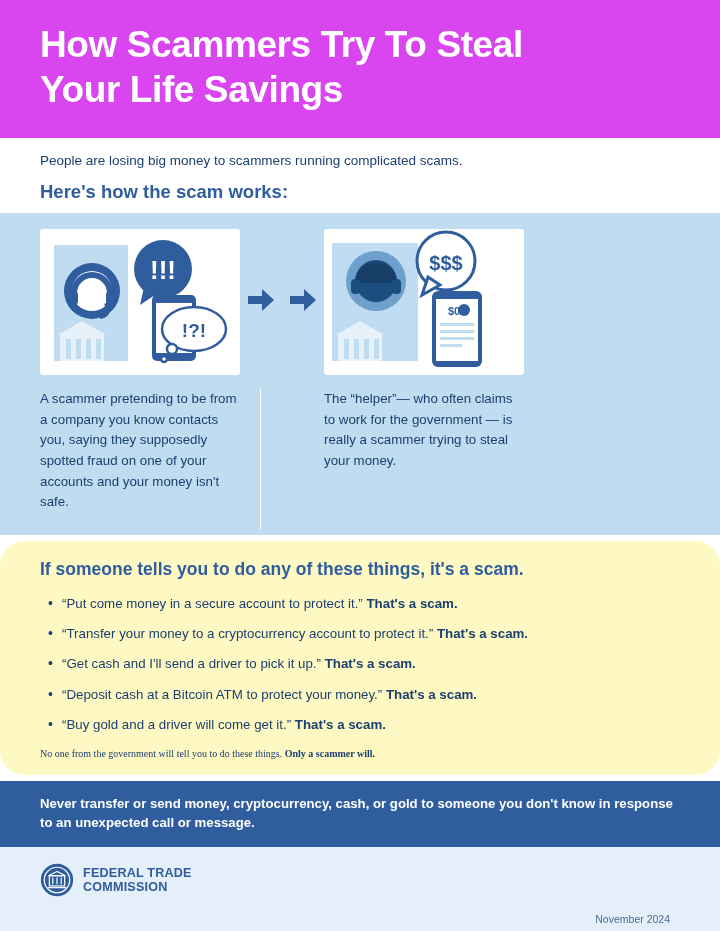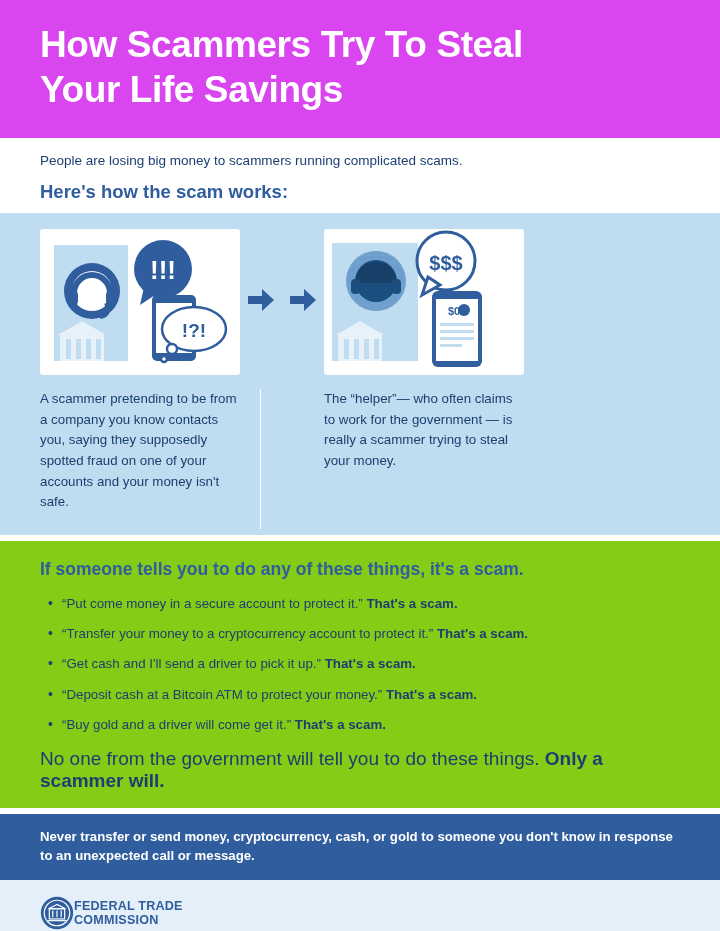--- a/index.html
+++ b/index.html
@@ -84,22 +84,23 @@
     position: absolute;
     top: 160px;
     right: -21px;
     width: 1px;
     height: 140px;
     background: #ffffff;
   }
 
   
   .list-section {
-    background: #84cc16;
+    background: #fef9c3;
     padding: 18px 40px 16px 40px;
+    border-radius: 25px;
   }
   .list-section h2 {
     margin: 0 0 14px 0;
     font-size: 17.5px;
     color: #2f5d9e;
     font-weight: bold;
   }
   ul.scam-list {
     margin: 0 0 0 0;
     padding: 0 0 0 22px;
@@ -116,22 +117,23 @@
     content: "•";
     position: absolute;
     left: -14px;
     top: -1px;
     color: #1b3f70;
     font-size: 14px;
   }
   ul.scam-list li b { font-weight: bold; }
   .closing {
     margin: 14px 0 0 0;
-    font-size: 19px;
-    color: #1b3f70;
+    font-size: 10px;
+    color: #1b3f70;
+    font-family: Liberation Serif, serif;
   }
   .closing b { font-weight: bold; }
 
   
   .warning {
     background: #2f5d9e;
     color: #ffffff;
     padding: 13px 40px 15px 40px;
     font-size: 13.2px;
     font-weight: bold;
@@ -139,21 +141,21 @@
   }
 
   
   .footer {
     background: #e4effa;
     padding: 16px 40px 10px 40px;
     height: 96px;
     position: relative;
   }
   .footer-row { display: flex; align-items: flex-start; }
-  .seal-block { width: 196px; display: flex; align-items: center; }
+  .seal-block { width: 196px; display: flex; align-items: center; gap: 9px; }
   .seal { width: 34px; height: 34px; flex: 0 0 34px; }
   .seal-text {
     font-size: 12.6px;
     font-weight: bold;
     color: #2f5d9e;
     line-height: 1.18;
     letter-spacing: 0.2px;
   }
   .links { flex: 1; padding-top: 2px; }
   .links p {

